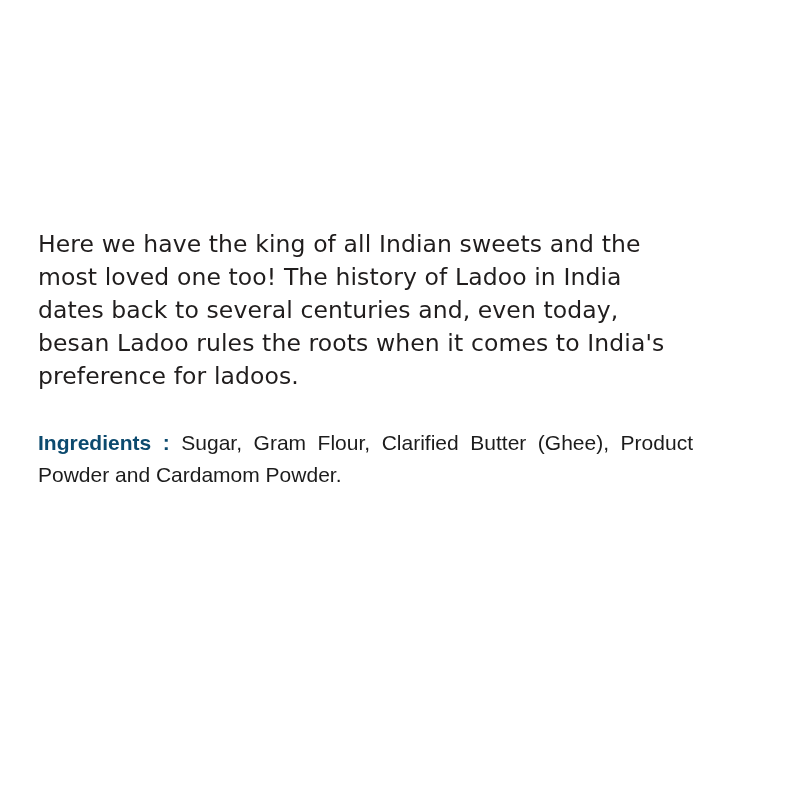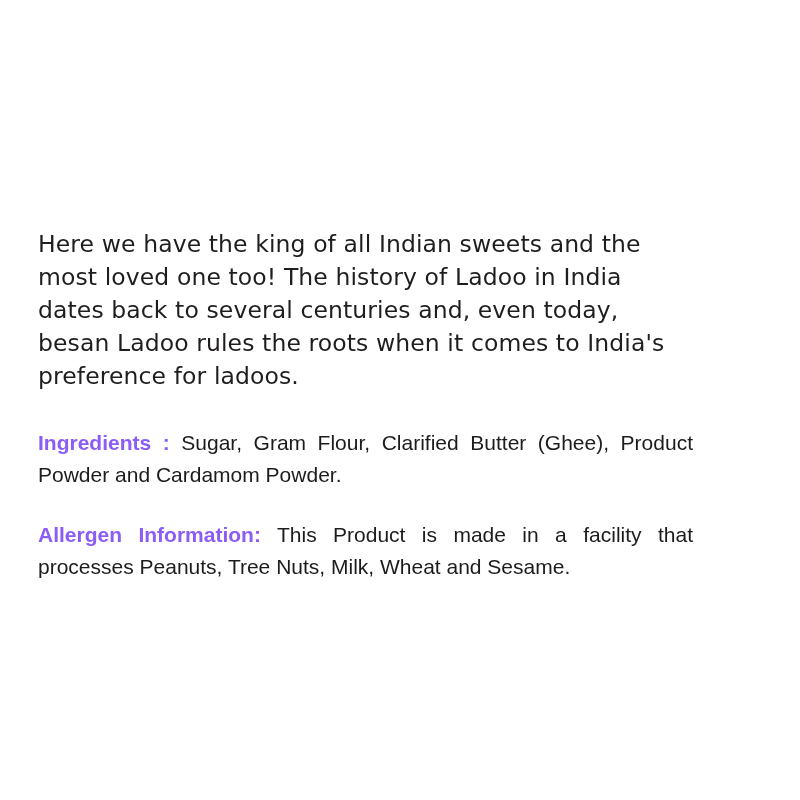--- a/index.html
+++ b/index.html
@@ -42,39 +42,36 @@
     color: #1c1c1c;
     margin: 0 0 28px 0;
     text-align: justify;
     text-justify: inter-word;
   }
   .block:last-child {
     margin-bottom: 0;
   }
   .block .lbl {
     font-weight: 700;
-    color: #8b5cf6;
+    color: #0c4a6e;
   }
   .block .txt {
     font-weight: 400;
   }
   .allergen {
     text-align: justify;
   }
 </style>
 </head>
 <body>
 
 <div class="page">
   <div class="content">
 
     <p class="intro">Here we have the king of all Indian sweets and the most loved one too! The history of Ladoo in India dates back to several centuries and, even today, besan Ladoo rules the roots when it comes to India's preference for ladoos.</p>
 
     <p class="block">
       <span class="lbl">Ingredients :</span><span class="txt"> Sugar, Gram Flour, Clarified Butter (Ghee), Product Powder and Cardamom Powder.</span>
     </p>
 
-    <p class="block allergen">
-      <span class="lbl">Allergen Information:</span><span class="txt"> This Product is made in a facility that processes Peanuts, Tree Nuts, Milk, Wheat and Sesame.</span>
-    </p>
 
   </div>
 </div>
 
 </body></html>

